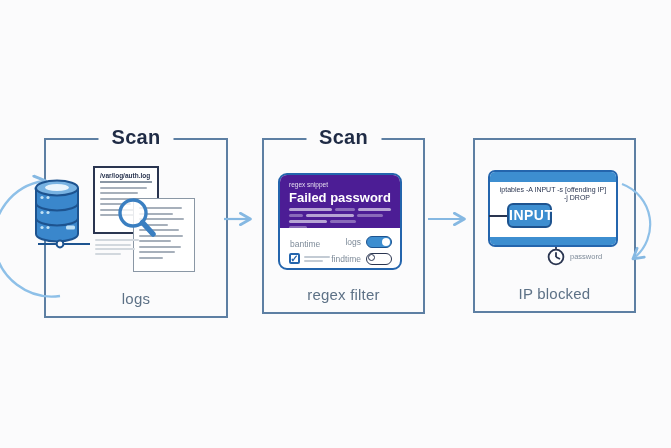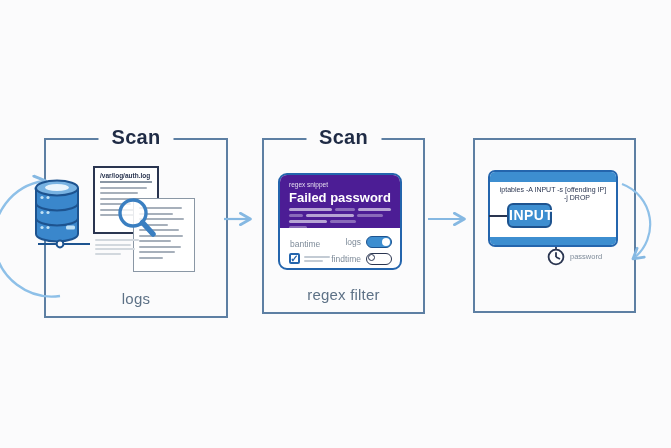--- a/index.html
+++ b/index.html
@@ -153,20 +153,21 @@
     </div>
     <div class="toggle-row r2">
       <span class="opt-label">findtime</span>
       <div class="toggle off">
           <div class="knob"></div>
         </div>
     </div>
   </div>
 
   <section class="stage" style="left:473px;top:130px;width:159px;height:171px;">
+    <div class="stage-caption">IP blocked</div>
   </section>
 
   <div class="terminal">
     <div class="term-bar"></div>
     <div class="term-cmd">iptables -A INPUT -s [offending IP]</div>
     <div class="term-cmd l2">-j DROP</div>
     <div class="term-bar bottom"></div>
   </div>
 
   <div class="drop-btn">INPUT</div>

